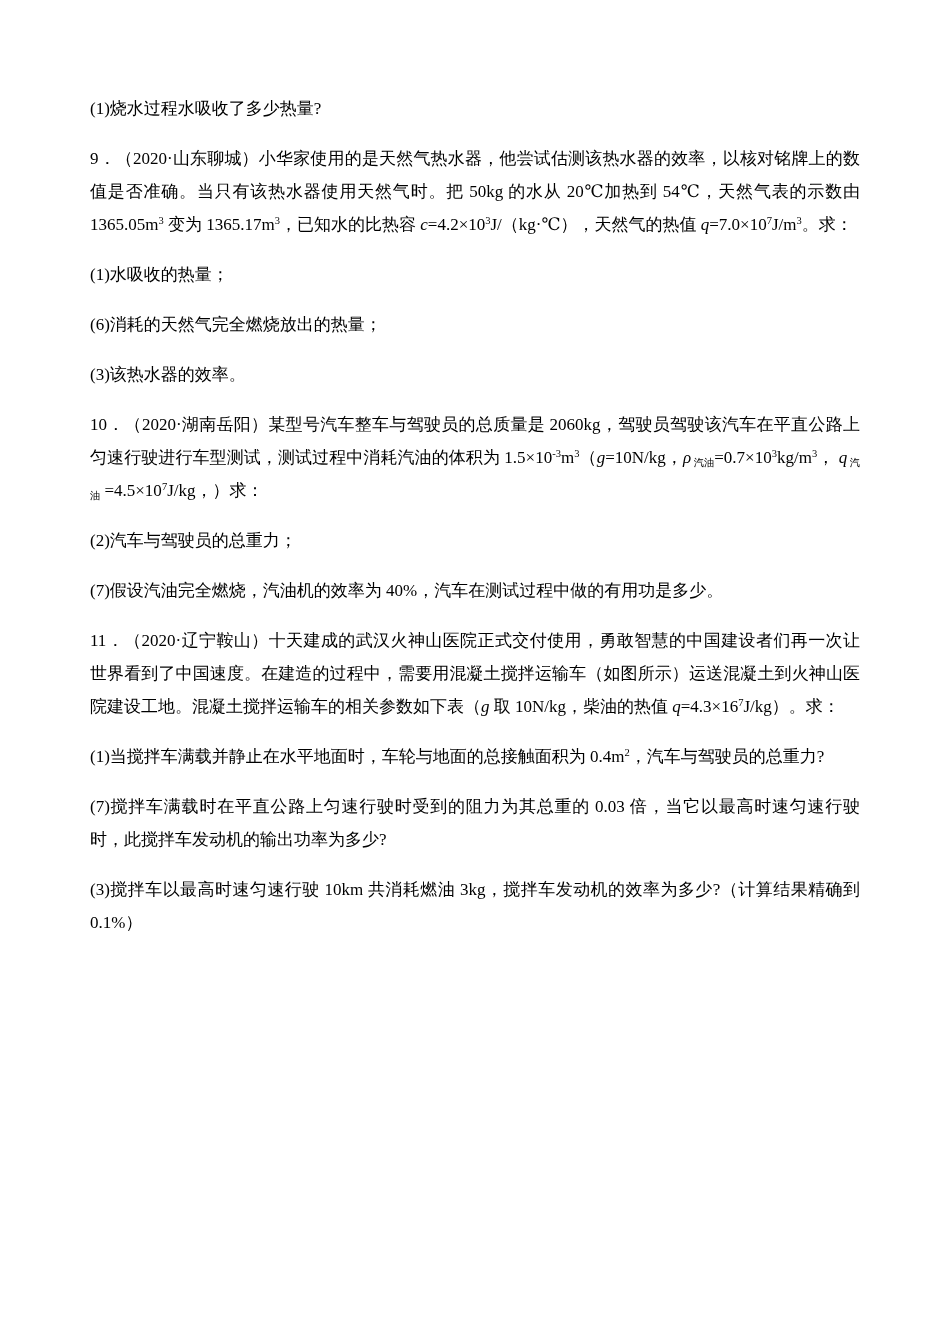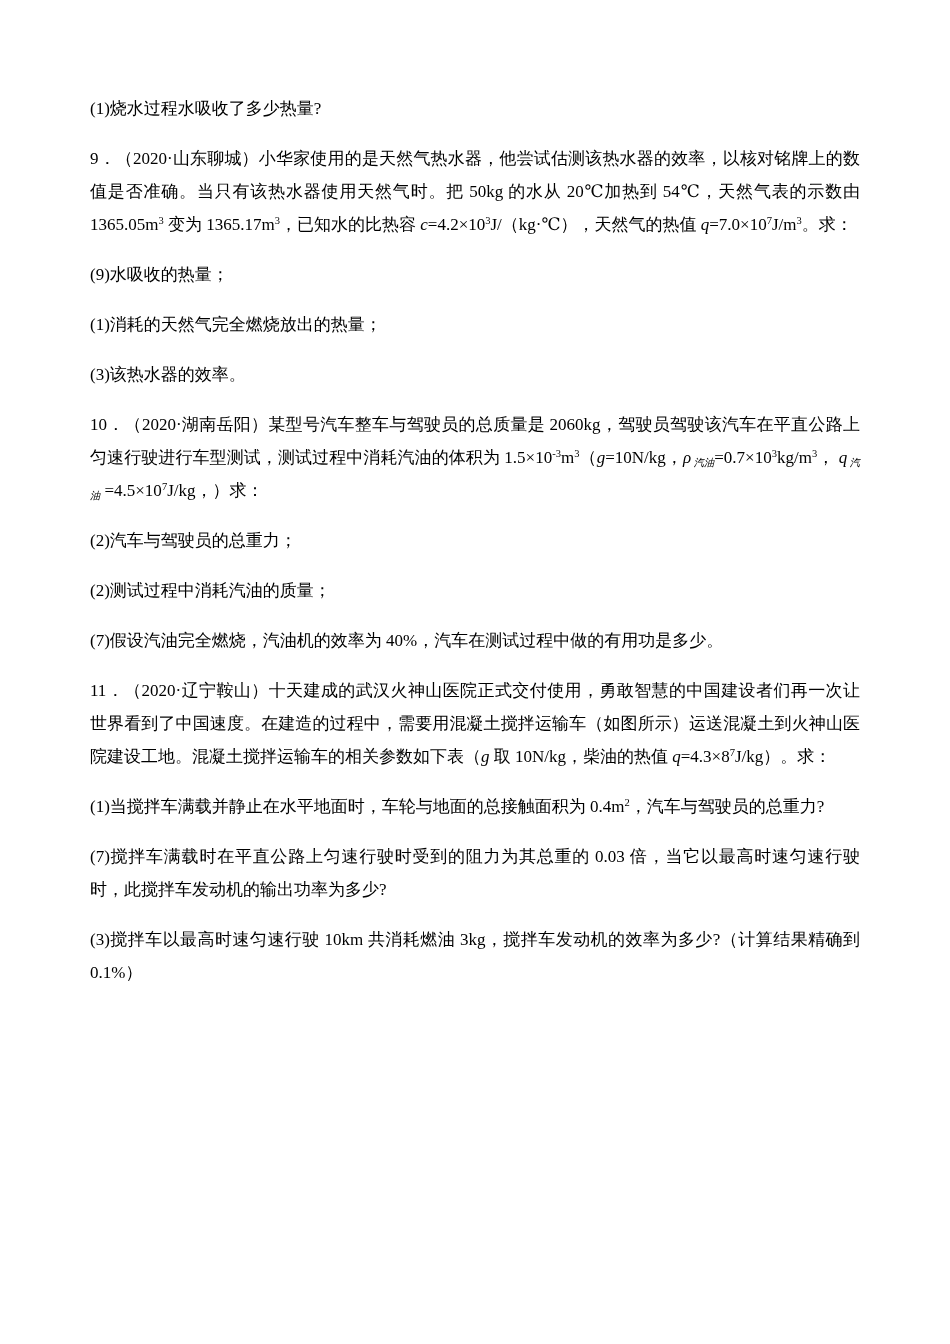--- a/index.html
+++ b/index.html
@@ -42,35 +42,33 @@
     position: relative;
     top: -0.55em;
     line-height: 0;
   }
   sub.run {
     font-size: 0.6em;
     vertical-align: baseline;
     position: relative;
     top: 0.28em;
     line-height: 0;
-    font-style: italic;
   }
 </style>
 </head>
 <body>
 
 <div class="page">
   <div class="doc-body">
       <p class="para"><span class="run">(1)烧水过程水吸收了多少热量?</span></p>
       <p class="para"><span class="run">9．（2020·山东聊城）小华家使用的是天然气热水器，他尝试估测该热水器的效率，以核对铭牌上的数值是否准确。当只有该热水器使用天然气时。把 50kg 的水从 20℃加热到 54℃，天然气表的示数由 1365.05m</span><sup class="run">3</sup><span class="run"> 变为 1365.17m</span><sup class="run">3</sup><span class="run">，已知水的比热容 </span><span class="run italic">c</span><span class="run">=4.2×10</span><sup class="run">3</sup><span class="run">J/（kg·℃），天然气的热值 </span><span class="run italic">q</span><span class="run">=7.0×10</span><sup class="run">7</sup><span class="run">J/m</span><sup class="run">3</sup><span class="run">。求：</span></p>
-      <p class="para"><span class="run">(9)水吸收的热量；</span></p>
-      <p class="para"><span class="run">(1)消耗的天然气完全燃烧放出的热量；</span></p>
+      <p class="para"><span class="run">(1)水吸收的热量；</span></p>
+      <p class="para"><span class="run">(6)消耗的天然气完全燃烧放出的热量；</span></p>
       <p class="para"><span class="run">(3)该热水器的效率。</span></p>
       <p class="para"><span class="run">10．（2020·湖南岳阳）某型号汽车整车与驾驶员的总质量是 2060kg，驾驶员驾驶该汽车在平直公路上匀速行驶进行车型测试，测试过程中消耗汽油的体积为 1.5×10</span><sup class="run">-3</sup><span class="run">m</span><sup class="run">3</sup><span class="run">（</span><span class="run italic">g</span><span class="run">=10N/kg，</span><span class="run italic">ρ</span><sub class="run"> 汽油</sub><span class="run">=0.7×10</span><sup class="run">3</sup><span class="run">kg/m</span><sup class="run">3</sup><span class="run">， </span><span class="run italic">q</span><sub class="run"> 汽油</sub><span class="run"> =4.5×10</span><sup class="run">7</sup><span class="run">J/kg，）求：</span></p>
       <p class="para"><span class="run">(2)汽车与驾驶员的总重力；</span></p>
-      <p class="para"><span class="run">(2)测试过程中消耗汽油的质量；</span></p>
       <p class="para"><span class="run">(7)假设汽油完全燃烧，汽油机的效率为 40%，汽车在测试过程中做的有用功是多少。</span></p>
-      <p class="para"><span class="run">11．（2020·辽宁鞍山）十天建成的武汉火神山医院正式交付使用，勇敢智慧的中国建设者们再一次让世界看到了中国速度。在建造的过程中，需要用混凝土搅拌运输车（如图所示）运送混凝土到火神山医院建设工地。混凝土搅拌运输车的相关参数如下表（</span><span class="run italic">g</span><span class="run"> 取 10N/kg，柴油的热值 </span><span class="run italic">q</span><span class="run">=4.3×8</span><sup class="run">7</sup><span class="run">J/kg）。求：</span></p>
+      <p class="para"><span class="run">11．（2020·辽宁鞍山）十天建成的武汉火神山医院正式交付使用，勇敢智慧的中国建设者们再一次让世界看到了中国速度。在建造的过程中，需要用混凝土搅拌运输车（如图所示）运送混凝土到火神山医院建设工地。混凝土搅拌运输车的相关参数如下表（</span><span class="run italic">g</span><span class="run"> 取 10N/kg，柴油的热值 </span><span class="run italic">q</span><span class="run">=4.3×16</span><sup class="run">7</sup><span class="run">J/kg）。求：</span></p>
       <p class="para"><span class="run">(1)当搅拌车满载并静止在水平地面时，车轮与地面的总接触面积为 0.4m</span><sup class="run">2</sup><span class="run">，汽车与驾驶员的总重力?</span></p>
       <p class="para"><span class="run">(7)搅拌车满载时在平直公路上匀速行驶时受到的阻力为其总重的 0.03 倍，当它以最高时速匀速行驶时，此搅拌车发动机的输出功率为多少?</span></p>
       <p class="para"><span class="run">(3)搅拌车以最高时速匀速行驶 10km 共消耗燃油 3kg，搅拌车发动机的效率为多少?（计算结果精确到 0.1%）</span></p>
     </div>
 </div>
 
 </body></html>

